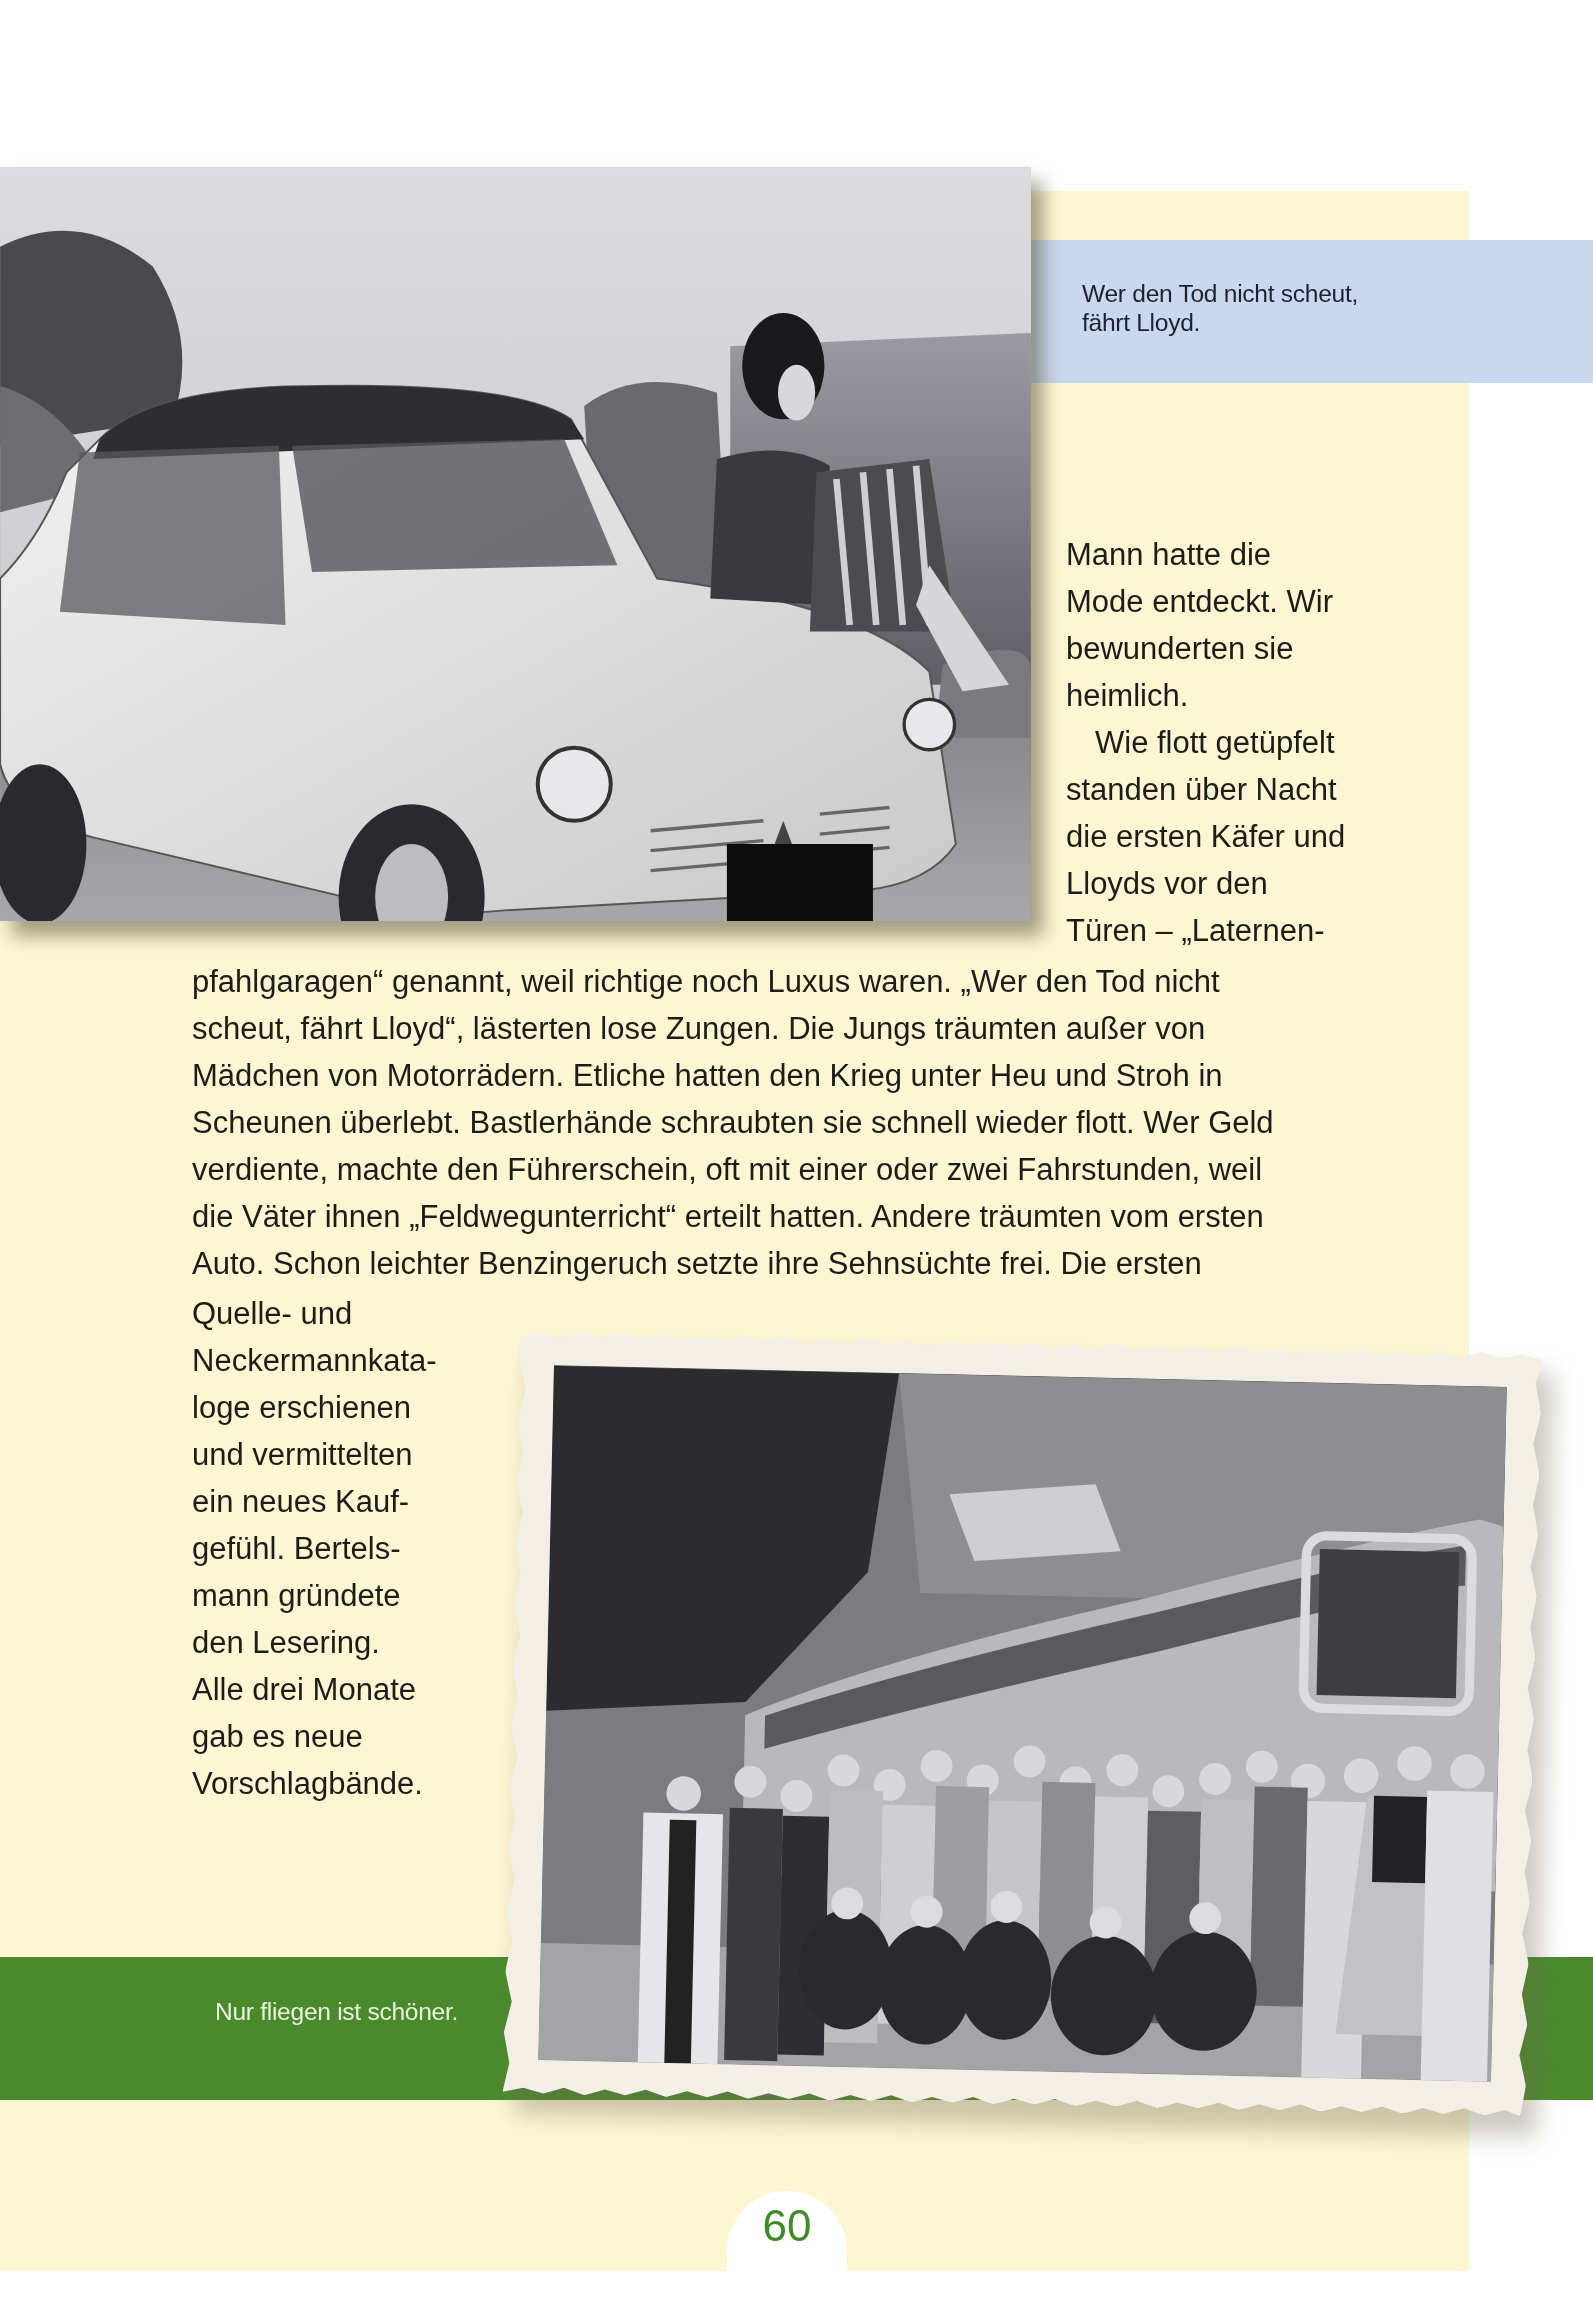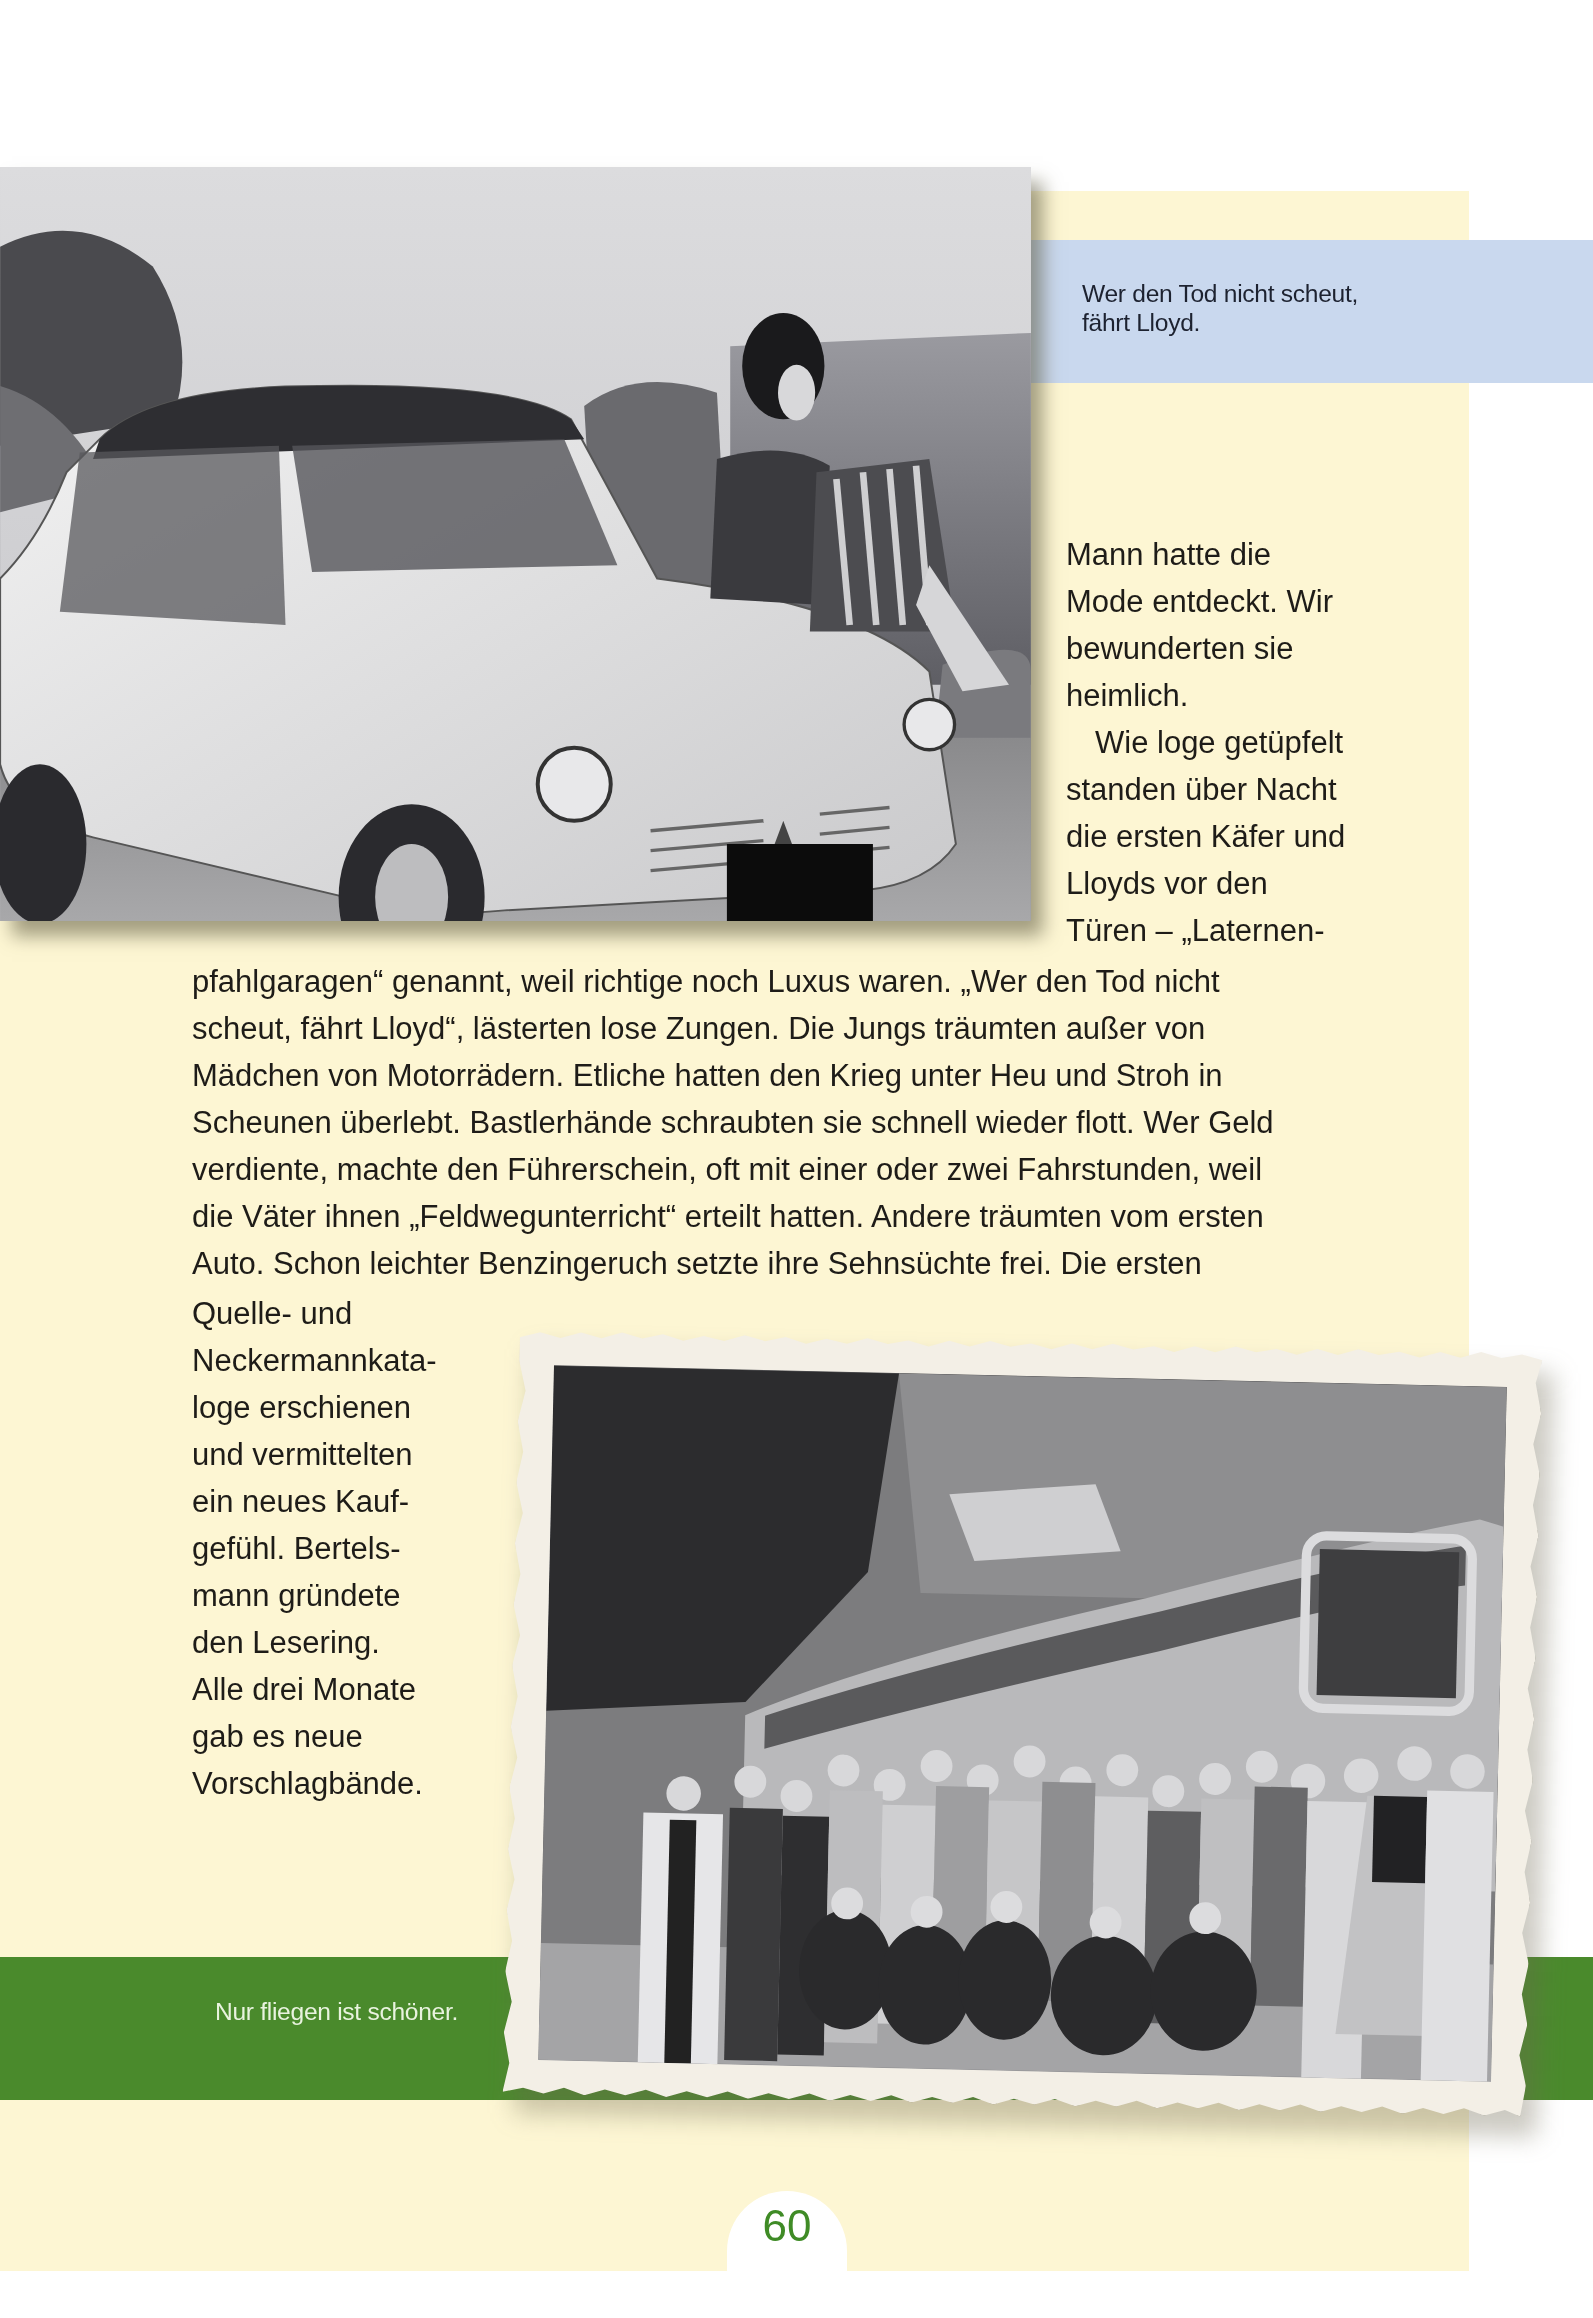--- a/index.html
+++ b/index.html
@@ -161,21 +161,21 @@
     </g>
     <path d="M1400 600 L1520 780 L1450 790 L1380 660 Z" fill="#d6d6d8"></path>
   </svg>
 </div>
 
 <div class="body-text right-col">
   <span class="line">Mann hatte die</span>
   <span class="line">Mode entdeckt. Wir</span>
   <span class="line">bewunderten sie</span>
   <span class="line">heimlich.</span>
-  <span class="line indent">Wie loge getüpfelt</span>
+  <span class="line indent">Wie flott getüpfelt</span>
   <span class="line">standen über Nacht</span>
   <span class="line">die ersten Käfer und</span>
   <span class="line">Lloyds vor den</span>
   <span class="line">Türen – „Laternen-</span>
 </div>
 
 <div class="body-text full-col">
   <span class="line">pfahlgaragen“ genannt, weil richtige noch Luxus waren. „Wer den Tod nicht</span>
   <span class="line">scheut, fährt Lloyd“, lästerten lose Zungen. Die Jungs träumten außer von</span>
   <span class="line">Mädchen von Motorrädern. Etliche hatten den Krieg unter Heu und Stroh in</span>

